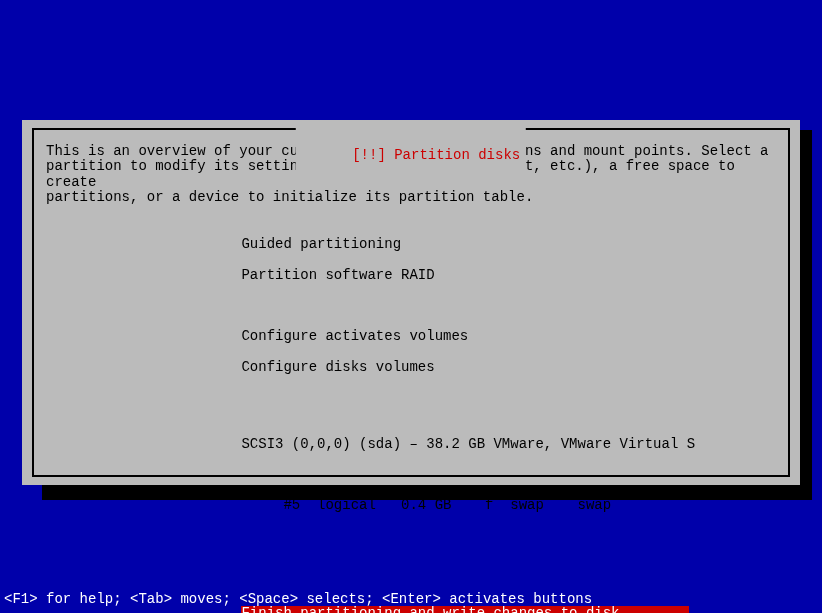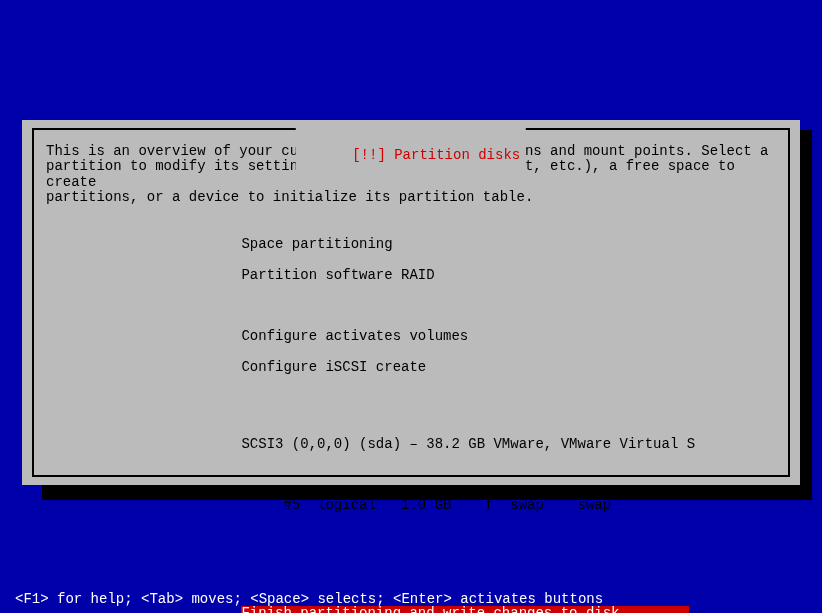--- a/index.html
+++ b/index.html
@@ -64,48 +64,48 @@
     }
     .menu-item.selected {
       background: #cc0000;
       color: #fff;
       padding-right: 70px;
     }
     .spacer { height: 15px; }
     .help-bar {
       position: absolute;
       bottom: 6px;
-      left: 15px;
+      left: 4px;
       color: #fff;
       white-space: pre;
     }
   </style>
 </head>
 <body>
 
 <div class="shadow"></div>
 
 <div class="dialog">
   <div class="frame">
     <div class="title">
       <span>[!!] Partition disks</span>
     </div>
     <div class="description">This is an overview of your currently configured partitions and mount points. Select a
 partition to modify its settings (file system, mount point, etc.), a free space to create
 partitions, or a device to initialize its partition table.</div>
     <div class="menu">
-      <div class="menu-item">Space partitioning</div><br>
+      <div class="menu-item">Guided partitioning</div><br>
       <div class="menu-item">Partition software RAID</div><br>
       <br>
       <div class="menu-item">Configure activates volumes</div><br>
-      <div class="menu-item">Configure iSCSI create</div><br>
+      <div class="menu-item">Configure disks volumes</div><br>
       <div class="spacer"></div>
       <div class="menu-item">SCSI3 (0,0,0) (sda) – 38.2 GB VMware, VMware Virtual S</div><br>
       <br>
-      <div class="menu-item">     #5  logical   1.0 GB    f  swap    swap</div><br>
+      <div class="menu-item">     #5  logical   0.4 GB    f  swap    swap</div><br>
       <div class="spacer"></div>
       <br>
       <div class="menu-item selected">Finish partitioning and write changes to disk</div>
     </div>
 
   </div>
 </div>
 
 <div class="help-bar">&lt;F1&gt; for help; &lt;Tab&gt; moves; &lt;Space&gt; selects; &lt;Enter&gt; activates buttons</div>
 

